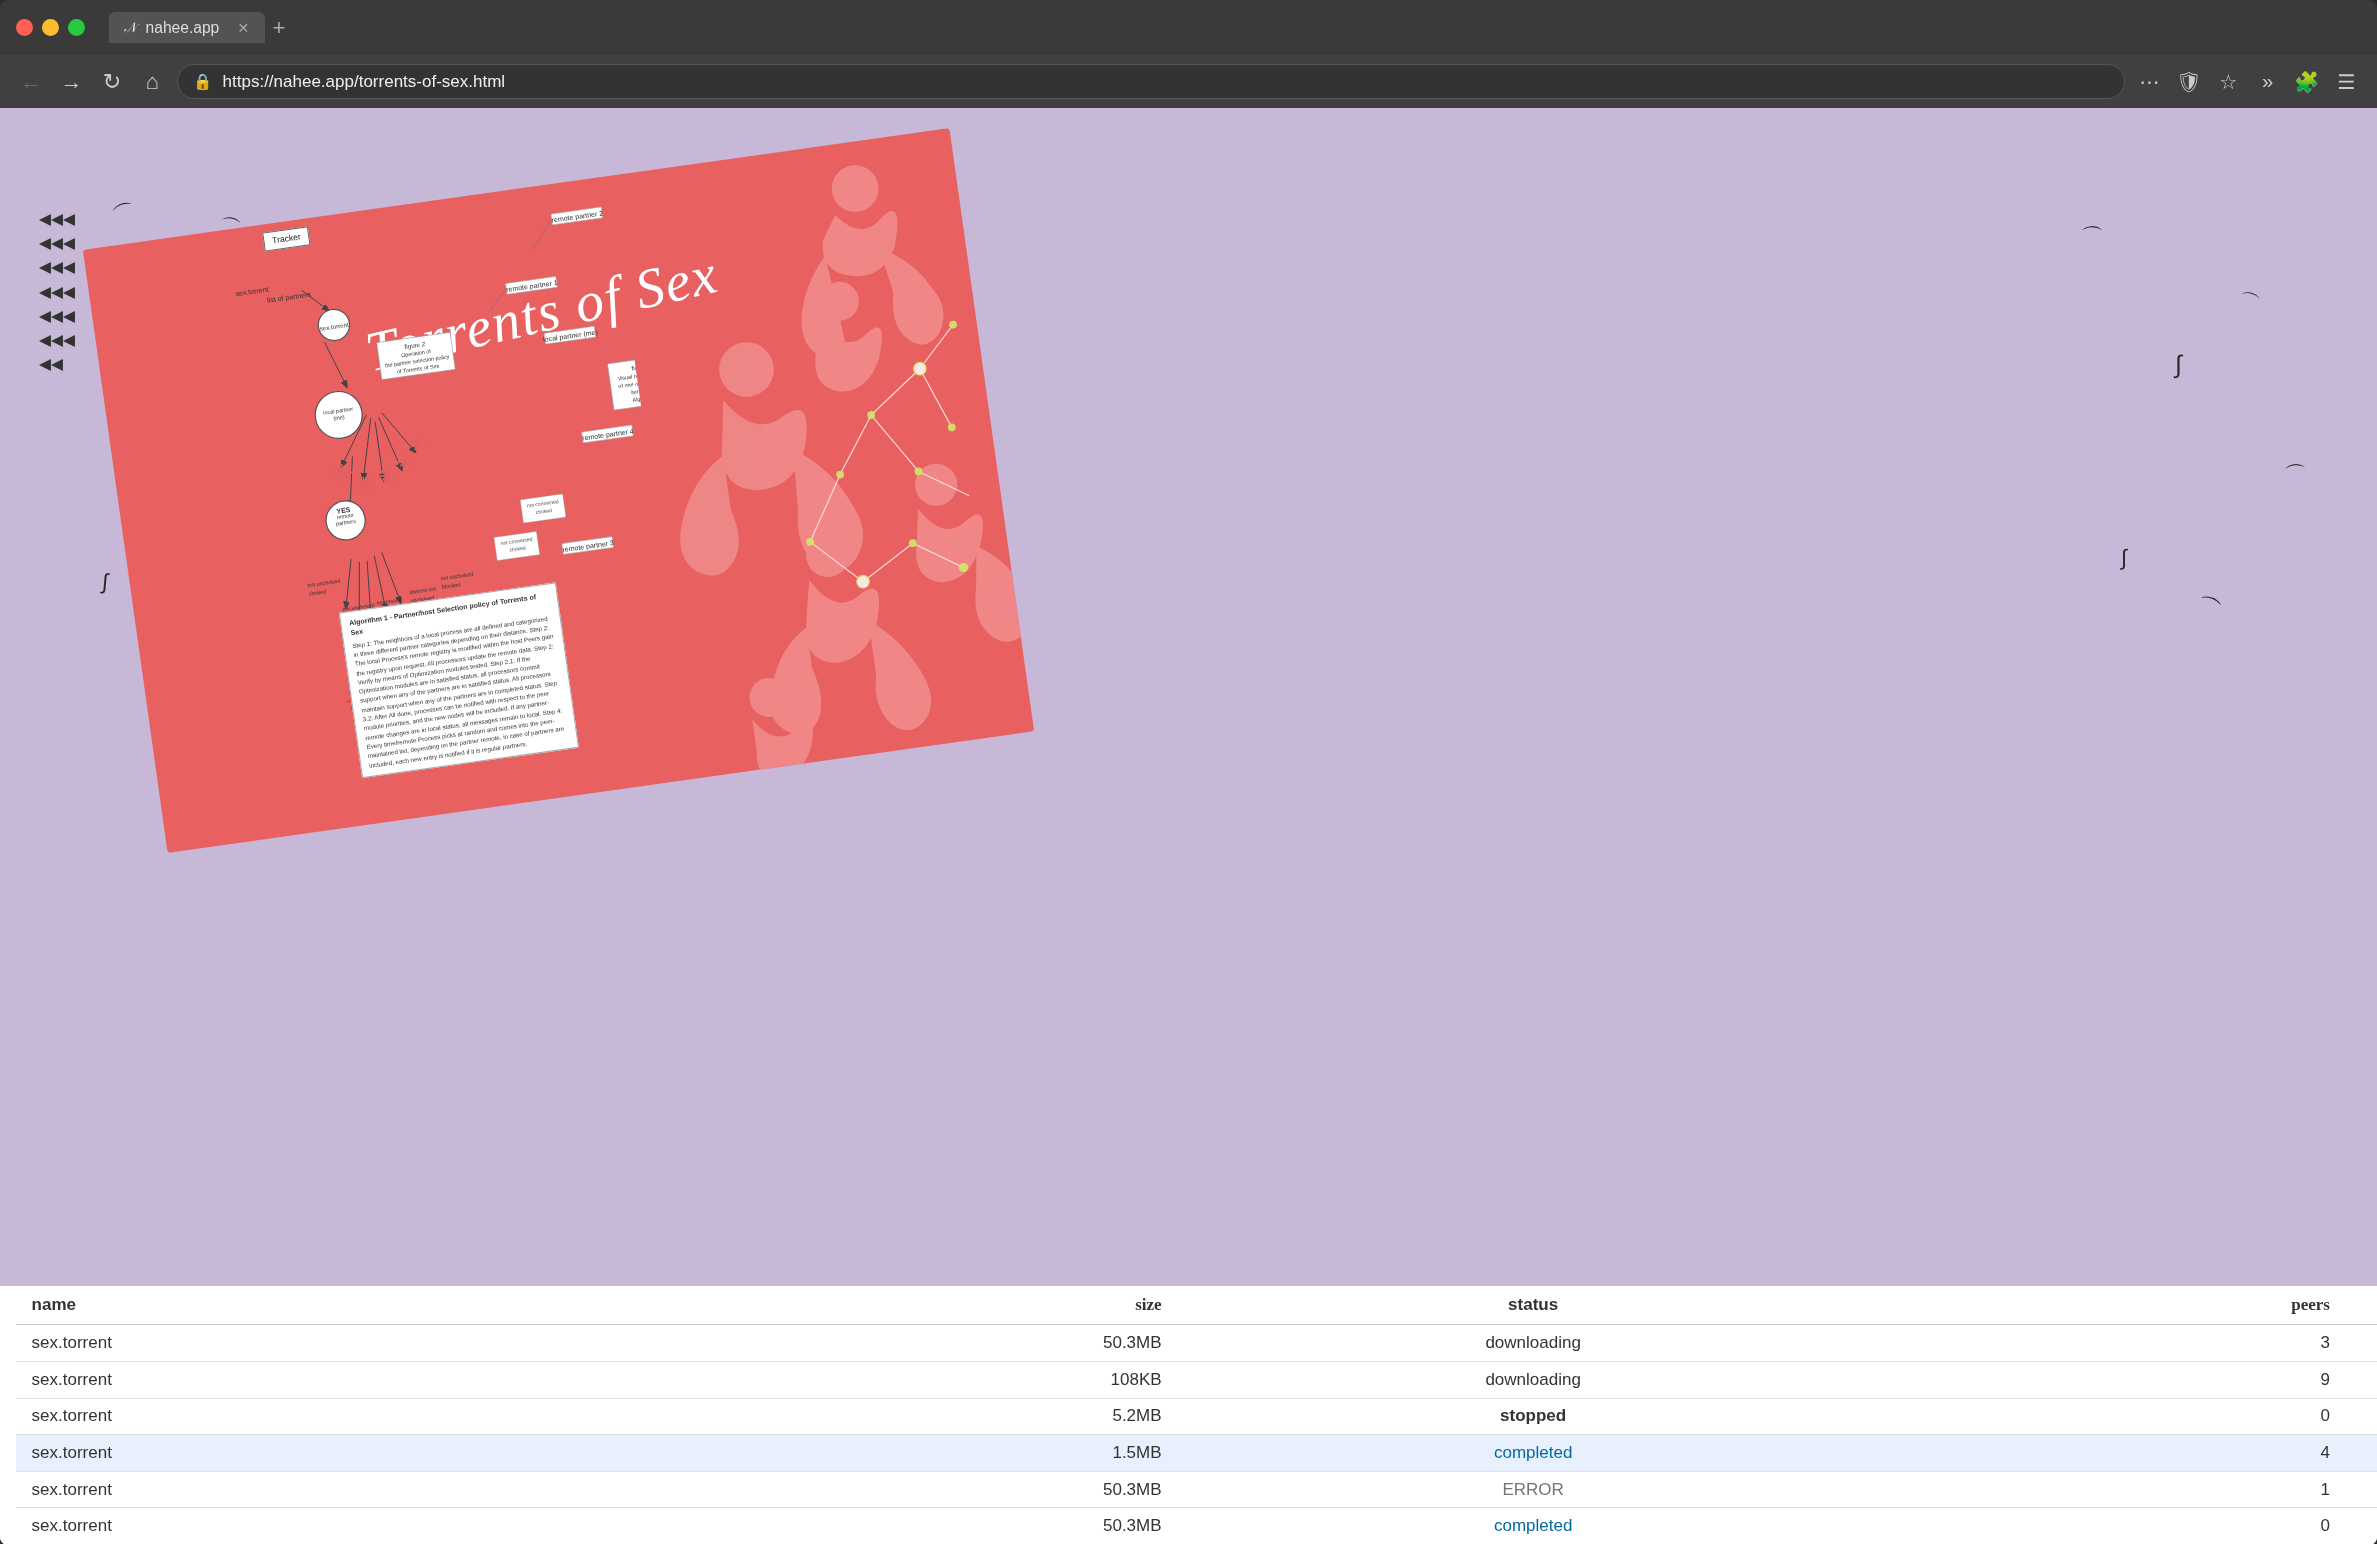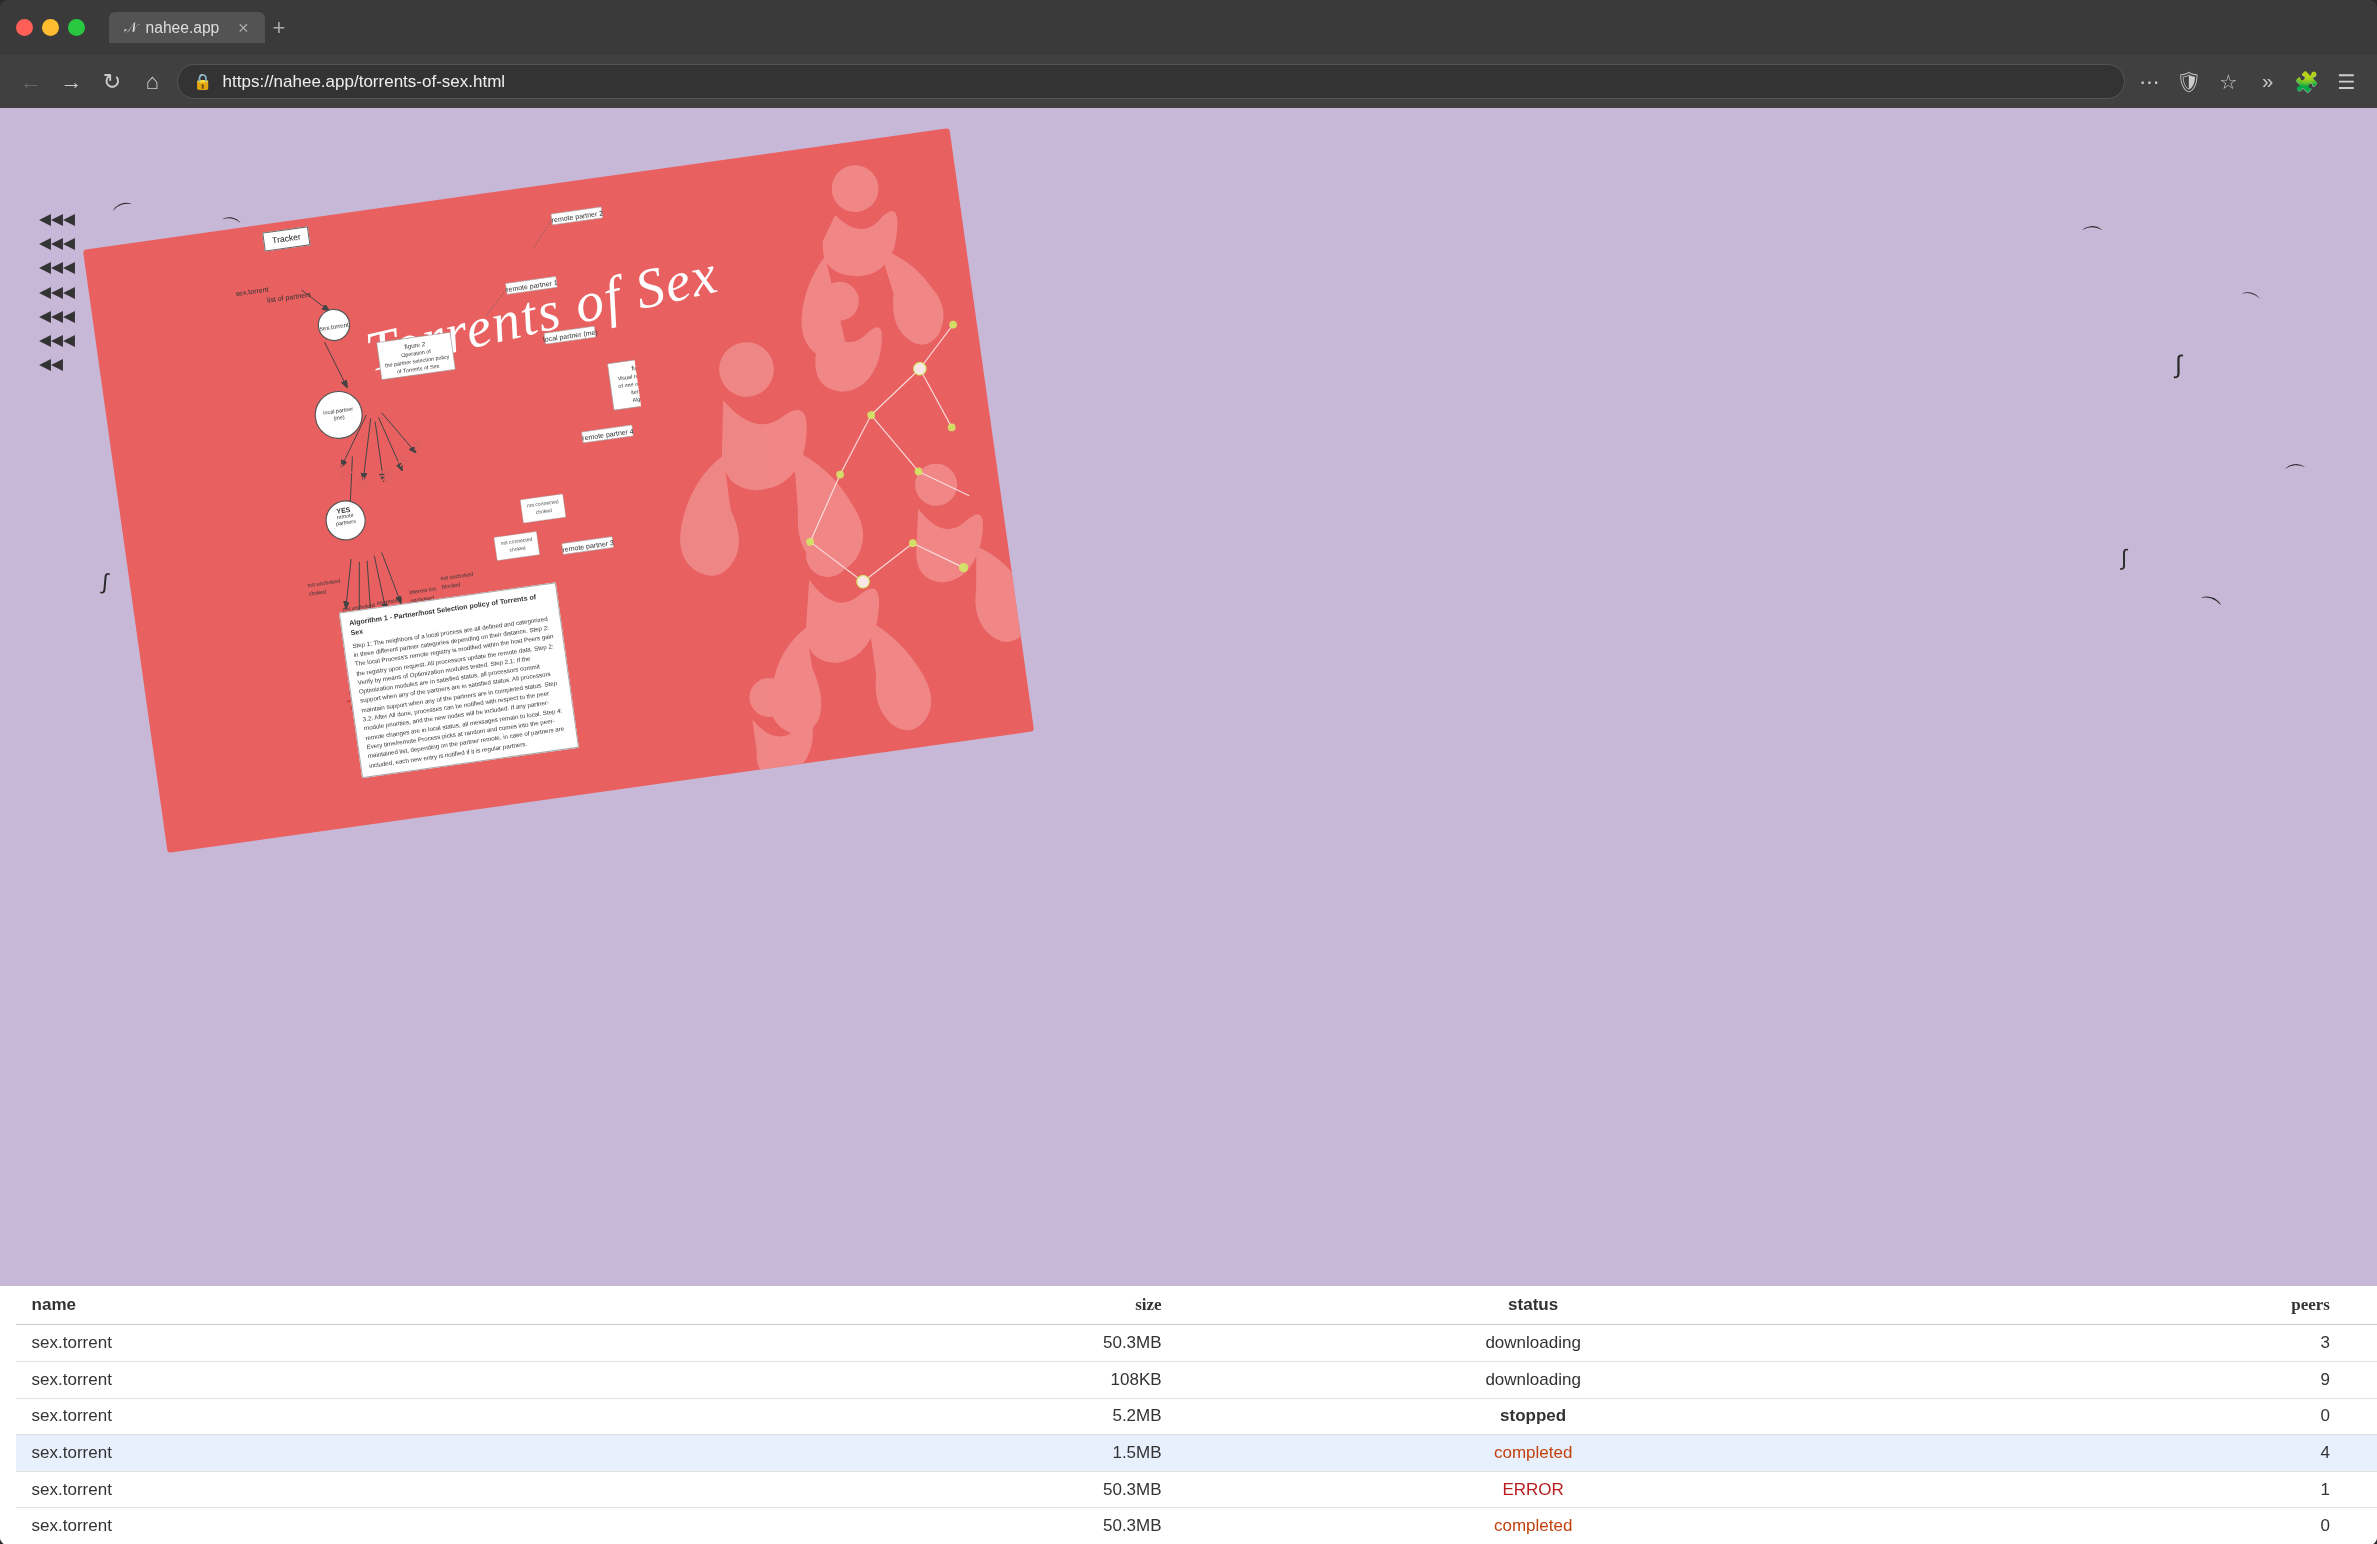--- a/index.html
+++ b/index.html
@@ -256,24 +256,24 @@
 
     tbody td {
       padding: 7.8px 15.6px;
       color: #333;
       font-size: 17px;
     }
 
     tbody td.right { text-align: right; padding-right: 47px; }
     tbody td.center { text-align: center; }
 
-    .status-error { color: #b91c1c; font-weight: 500; }
+    .status-error { color: #737373; font-weight: 500; }
     .status-downloading { color: #333; }
     .status-stopped { color: #333; font-weight: bold; }
-    .status-completed { color: #c2410c; }
+    .status-completed { color: #0369a1; }
 
     
     .card-figures {
       position: absolute;
       top: 0;
       right: 0;
       width: 508px;
       height: 609px;
       opacity: 0.85;
     }

